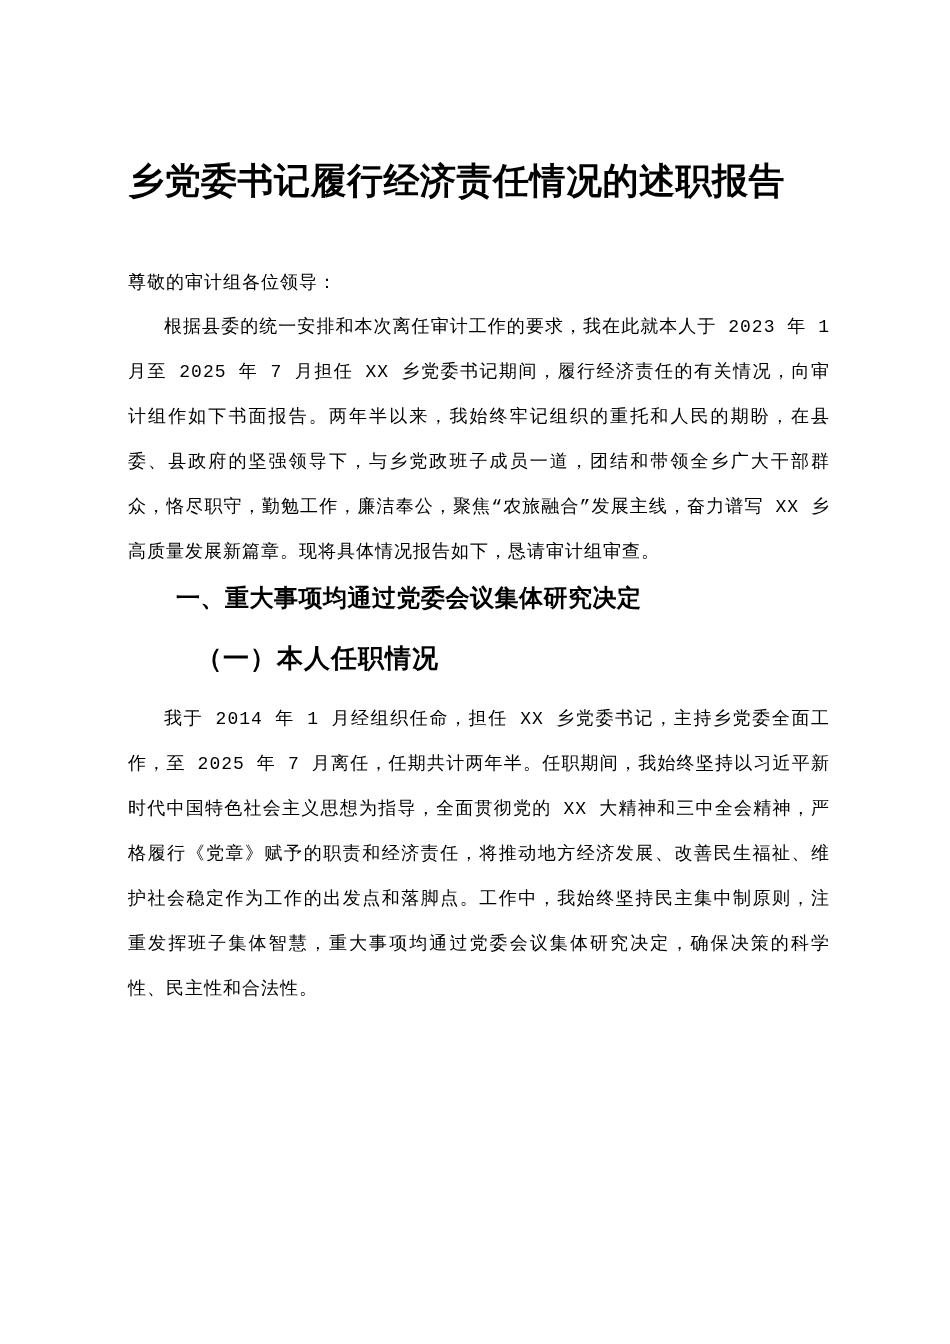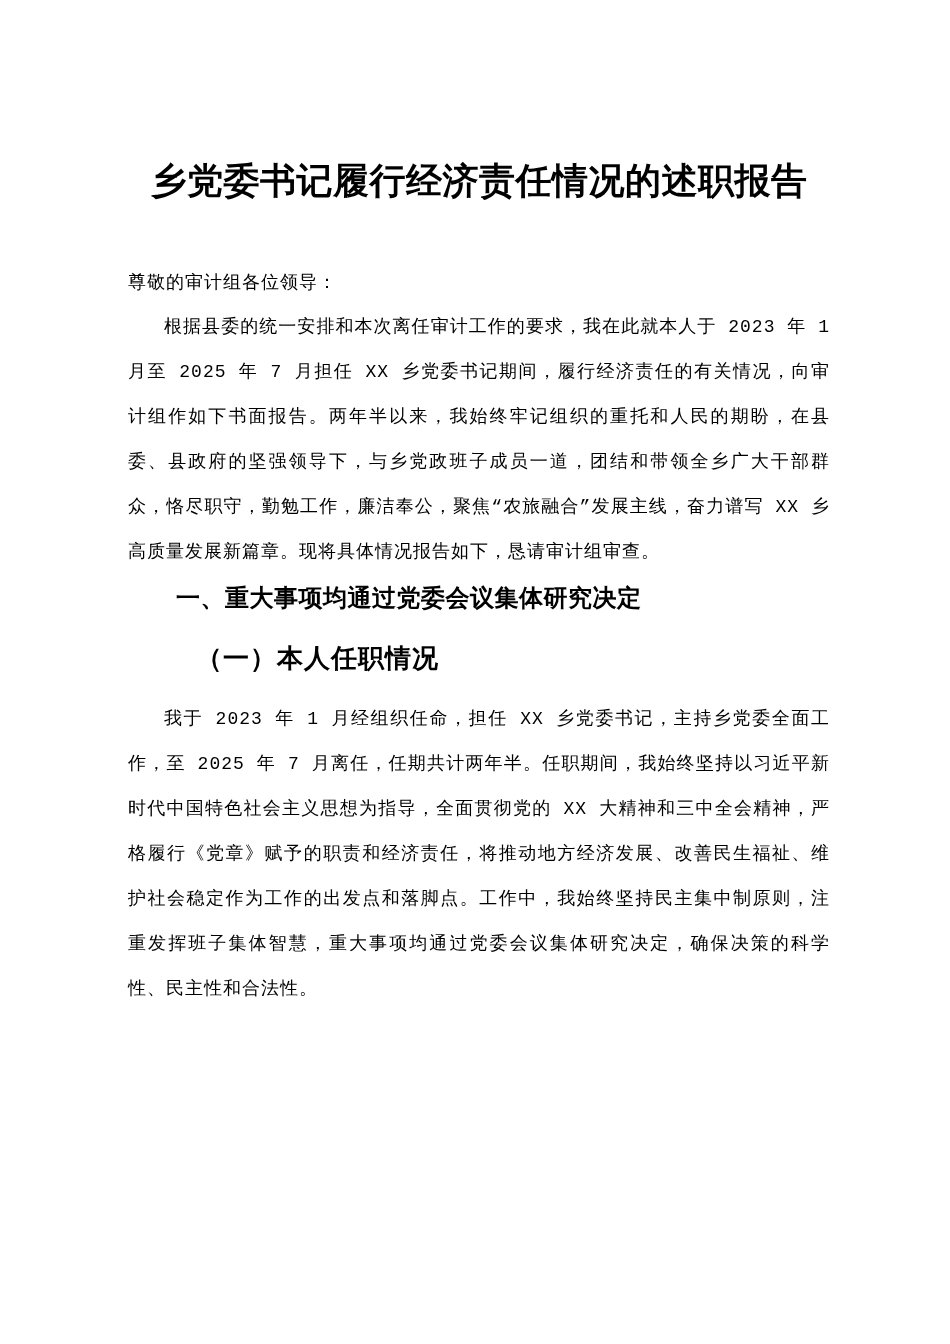--- a/index.html
+++ b/index.html
@@ -17,21 +17,21 @@
     padding: 150px 120px 60px 128px;
     overflow: hidden;
     font-family: "Liberation Serif", "DejaVu Serif", serif;
   }
   .doc-title {
     margin: 0 0 48px 0;
     font-family: "Liberation Serif", "DejaVu Serif", serif;
     font-weight: bold;
     font-size: 36px;
     line-height: 62px;
-    text-align: center;
+    text-align: left;
     letter-spacing: 0.5px;
     white-space: nowrap;
   }
   .body-text {
     font-size: 18px;
     line-height: 45px;
     letter-spacing: 1px;
     text-align: justify;
     text-justify: inter-ideograph;
     margin: 0;
@@ -69,14 +69,14 @@
   <h1 class="doc-title">乡党委书记履行经济责任情况的述职报告</h1>
 
   <p class="body-text salutation">尊敬的审计组各位领导：</p>
 
   <p class="body-text para">根据县委的统一安排和本次离任审计工作的要求，我在此就本人于 2023 年 1 月至 2025 年 7 月担任 XX 乡党委书记期间，履行经济责任的有关情况，向审计组作如下书面报告。两年半以来，我始终牢记组织的重托和人民的期盼，在县委、县政府的坚强领导下，与乡党政班子成员一道，团结和带领全乡广大干部群众，恪尽职守，勤勉工作，廉洁奉公，聚焦“农旅融合”发展主线，奋力谱写 XX 乡高质量发展新篇章。现将具体情况报告如下，恳请审计组审查。</p>
 
   <h2 class="heading-1">一、重大事项均通过党委会议集体研究决定</h2>
 
   <h3 class="heading-1-1">（一）本人任职情况</h3>
 
-  <p class="body-text para">我于 2023 年 1 月经组织任命，担任 XX 乡党委书记，主持乡党委全面工作，至 2025 年 7 月离任，任期共计两年半。任职期间，我始终坚持以习近平新时代中国特色社会主义思想为指导，全面贯彻党的 XX 大精神和三中全会精神，严格履行《党章》赋予的职责和经济责任，将推动地方经济发展、改善民生福祉、维护社会稳定作为工作的出发点和落脚点。工作中，我始终坚持民主集中制原则，注重发挥班子集体智慧，重大事项均通过党委会议集体研究决定，确保决策的科学性、民主性和合法性。</p>
+  <p class="body-text para">我于 2014 年 1 月经组织任命，担任 XX 乡党委书记，主持乡党委全面工作，至 2025 年 7 月离任，任期共计两年半。任职期间，我始终坚持以习近平新时代中国特色社会主义思想为指导，全面贯彻党的 XX 大精神和三中全会精神，严格履行《党章》赋予的职责和经济责任，将推动地方经济发展、改善民生福祉、维护社会稳定作为工作的出发点和落脚点。工作中，我始终坚持民主集中制原则，注重发挥班子集体智慧，重大事项均通过党委会议集体研究决定，确保决策的科学性、民主性和合法性。</p>
 </div>
 
 </body></html>

